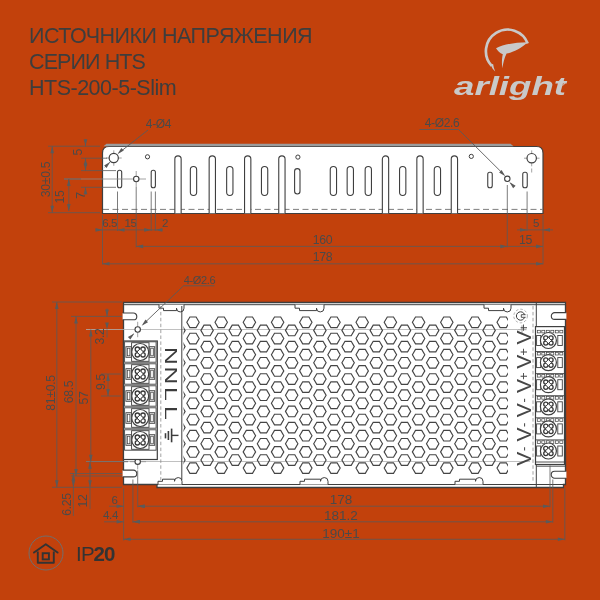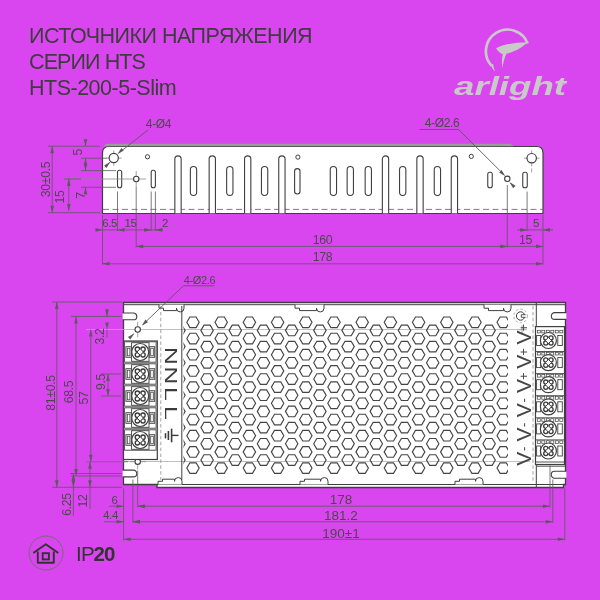--- a/index.html
+++ b/index.html
@@ -1,17 +1,17 @@
 <!DOCTYPE html>
 <html><head>
 <meta charset="utf-8">
 <title>HTS-200-5-Slim</title>
 <style>
 html,body{margin:0;padding:0;background:#ffffff;}
-#page{position:relative;width:600px;height:600px;background:#d946ef;overflow:hidden;}
+#page{position:relative;width:600px;height:600px;background:#c2410c;overflow:hidden;}
 </style>
 </head>
 <body>
 <div id="page">
 <svg width="600" height="600" viewBox="0 0 600 600" xmlns="http://www.w3.org/2000/svg" style="transform:translateZ(0)">
 
 <g>
 <text x="29.0" y="42.8" font-family="Liberation Sans, sans-serif" font-size="21.5" fill="#3d3d3d" text-anchor="start" font-weight="normal" letter-spacing="-0.5">ИСТОЧНИКИ НАПРЯЖЕНИЯ</text>
 <text x="29.0" y="68.9" font-family="Liberation Sans, sans-serif" font-size="21.5" fill="#3d3d3d" text-anchor="start" font-weight="normal" letter-spacing="-0.9">СЕРИИ HTS</text>
 <text x="29.0" y="95.1" font-family="Liberation Sans, sans-serif" font-size="21.5" fill="#3d3d3d" text-anchor="start" font-weight="normal" letter-spacing="-0.5">HTS-200-5-Slim</text>

